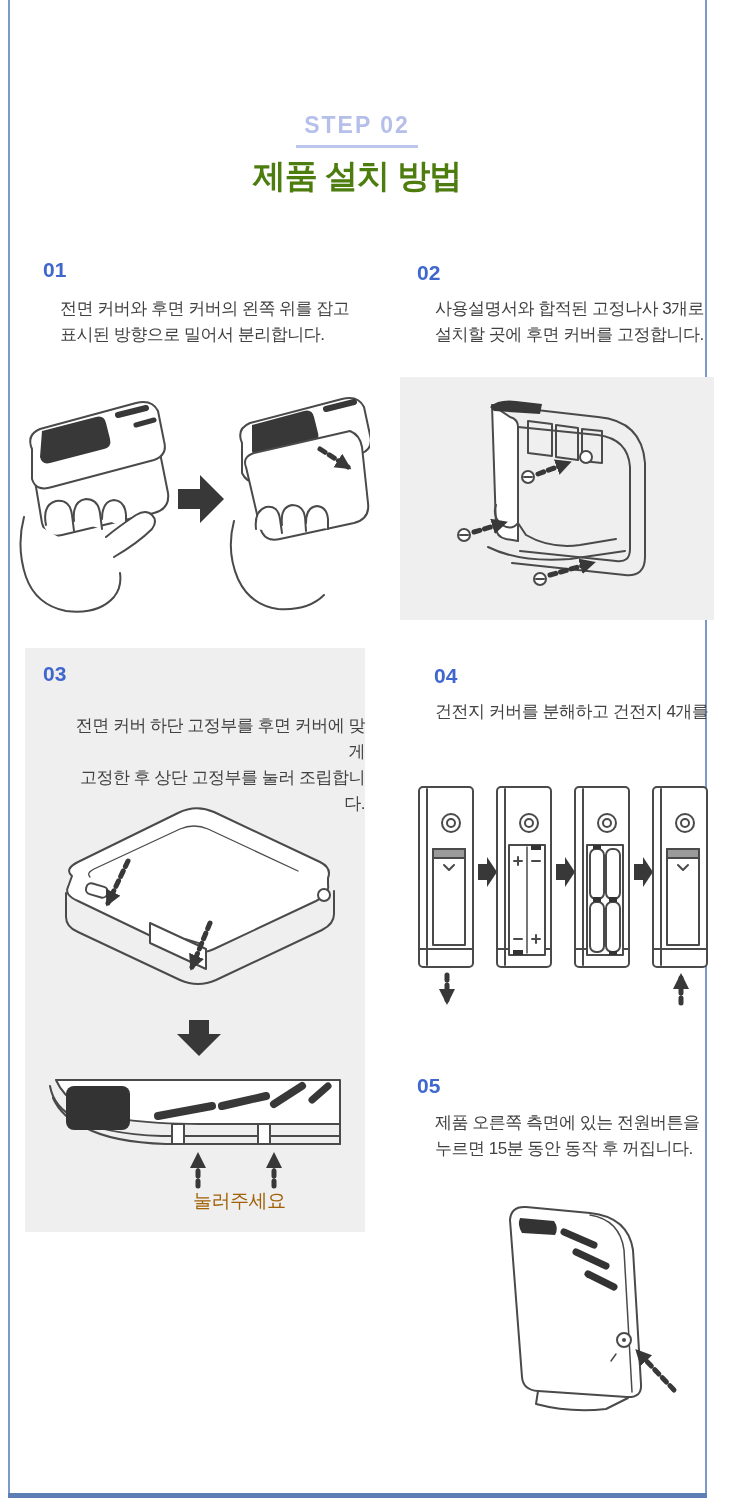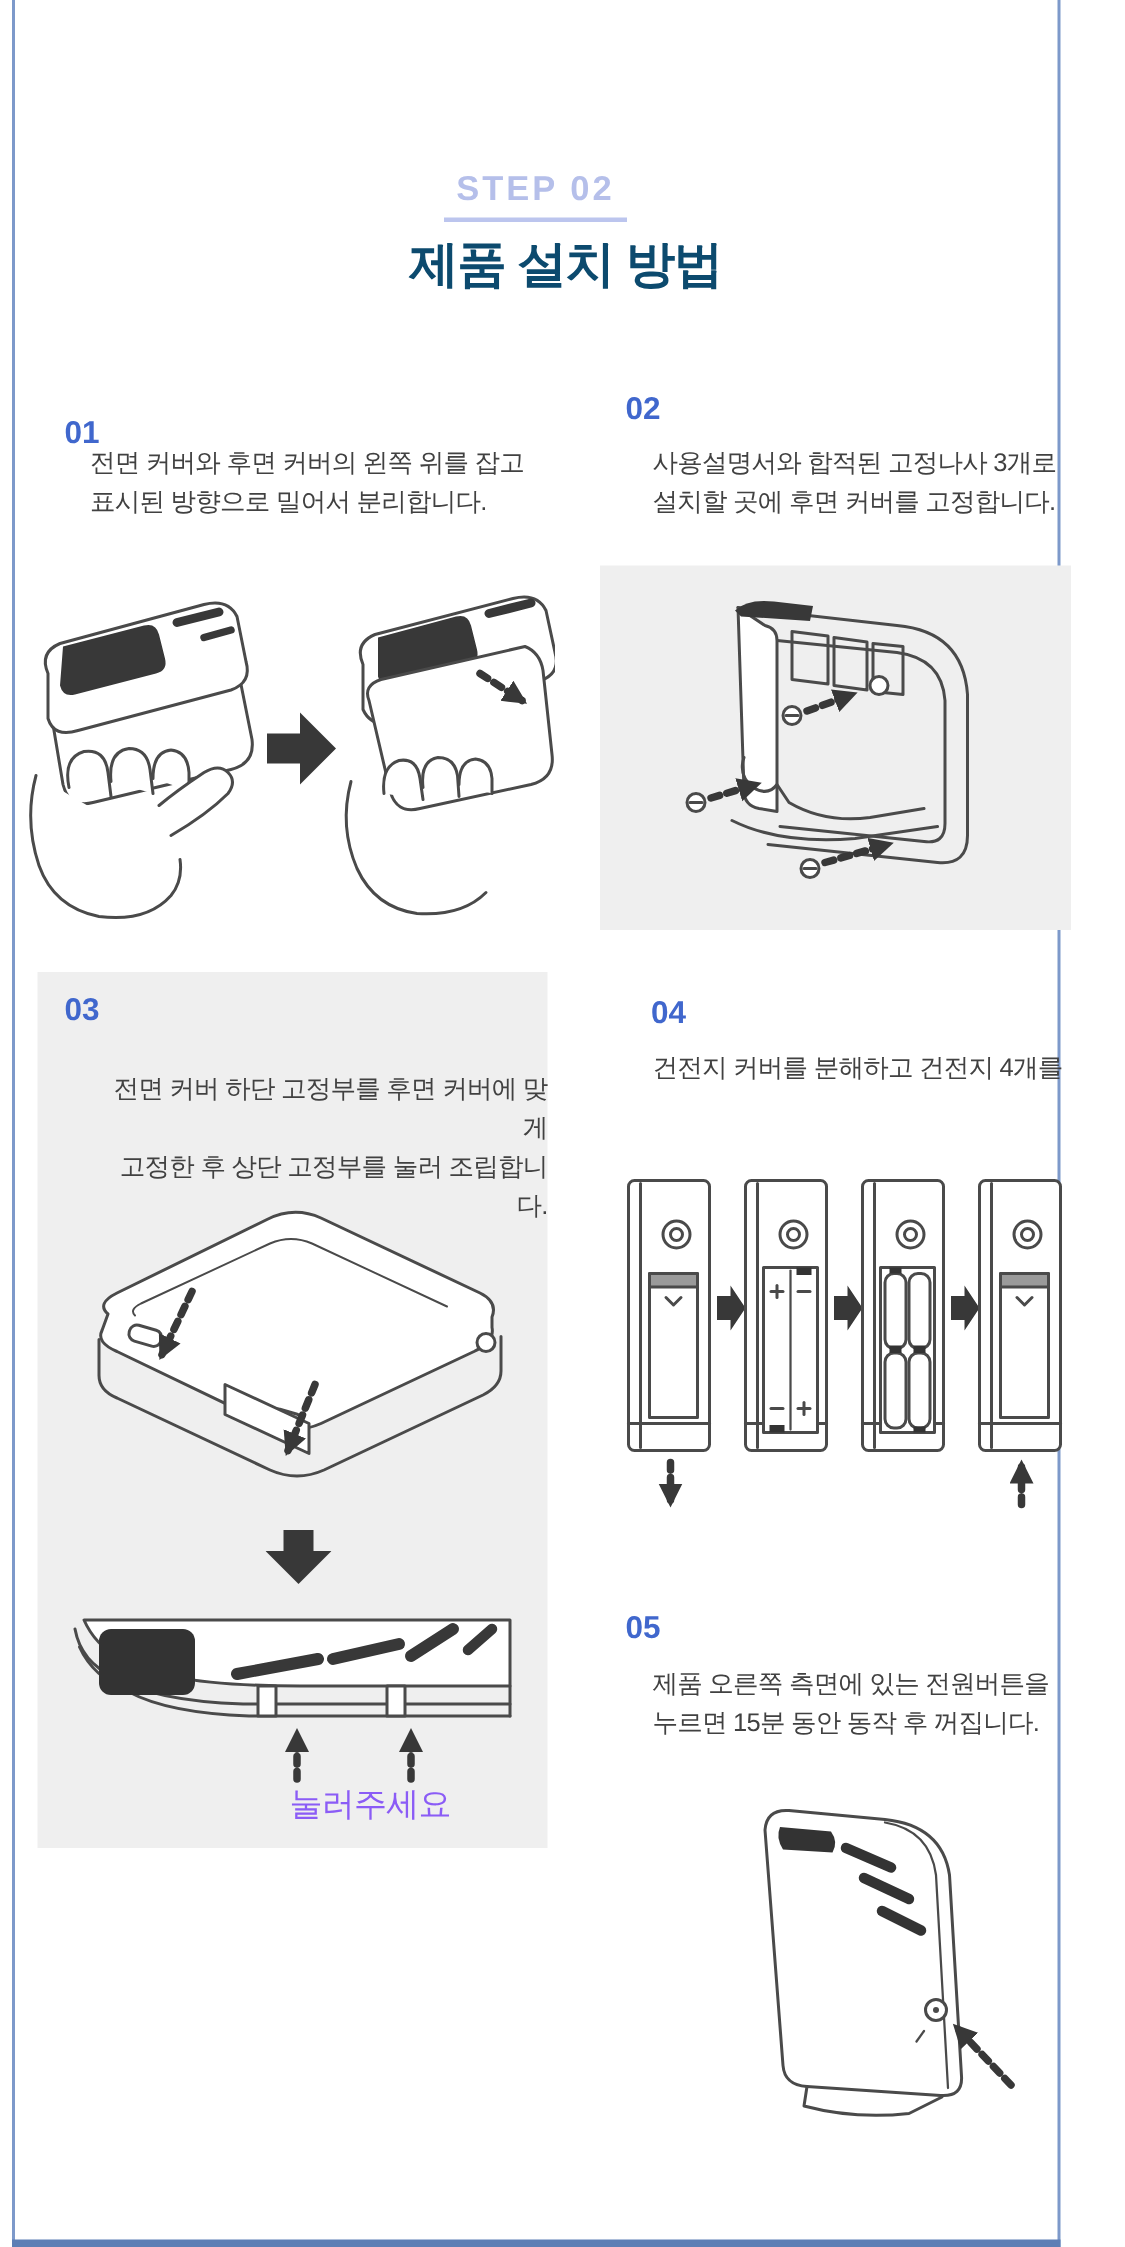--- a/index.html
+++ b/index.html
@@ -10,44 +10,44 @@
   .frame-line{position:absolute;background:#7d99ca;}
   #frame-left{left:8px;top:0;bottom:0;width:2px;}
   #frame-right{right:7px;top:0;bottom:0;width:2px;}
   #frame-bottom{left:8px;right:7px;bottom:0;height:5px;background:#5d7fb5;}
 
   .center-row{position:absolute;left:0;width:100%;text-align:center;}
   .step-label{
     display:inline-block;font-weight:bold;font-size:23px;letter-spacing:2px;
     color:#b5bfea;border-bottom:3px solid #bcc5ee;padding:0 8px 6px 8px;
   }
-  .page-title{font-size:33px;font-weight:bold;color:#0c4a6e;letter-spacing:-1px;padding-left:20px;}
+  .page-title{font-size:33px;font-weight:bold;color:#4d7c0f;letter-spacing:-1px;}
 
   .num{position:absolute;font-size:21px;font-weight:bold;color:#4067cd;}
   .body-text{position:absolute;font-size:17px;line-height:26px;color:#414141;letter-spacing:-0.5px;margin-left:20px;}
   .gray-panel{position:absolute;background:#efefef;}
   .abs{position:absolute;}
-  .press-label{position:absolute;font-size:22px;color:#8b5cf6;letter-spacing:-0.5px;}
+  .press-label{position:absolute;font-size:19px;color:#a16207;letter-spacing:-0.5px;}
   svg{display:block;}
 </style>
 </head>
 <body>
 
 <div class="page">
 
   <div id="frame-left" class="frame-line"></div>
   <div id="frame-right" class="frame-line"></div>
   <div id="frame-bottom" class="frame-line"></div>
 
   <div class="center-row" style="top:112px;">
     <span class="step-label">STEP 02</span>
   </div>
   <div class="center-row page-title" style="top:154px;">제품 설치 방법</div>
 
-  <div class="num" style="left:43px;top:277px;">01</div>
+  <div class="num" style="left:43px;top:258px;">01</div>
   <div class="body-text" style="left:40px;top:296px;">
     <div>전면 커버와 후면 커버의 왼쪽 위를 잡고</div>
     <div>표시된 방향으로 밀어서 분리합니다.</div>
   </div>
   <div class="abs" style="left:10px;top:385px;">
     <svg width="360" height="230" viewBox="0 0 360 230">
       <defs>
         <marker id="a1" markerUnits="userSpaceOnUse" markerWidth="18" markerHeight="18" refX="12" refY="8" orient="auto">
           <path d="M0,0 L16,8 L0,16 Z" fill="#383838"></path>
         </marker>

